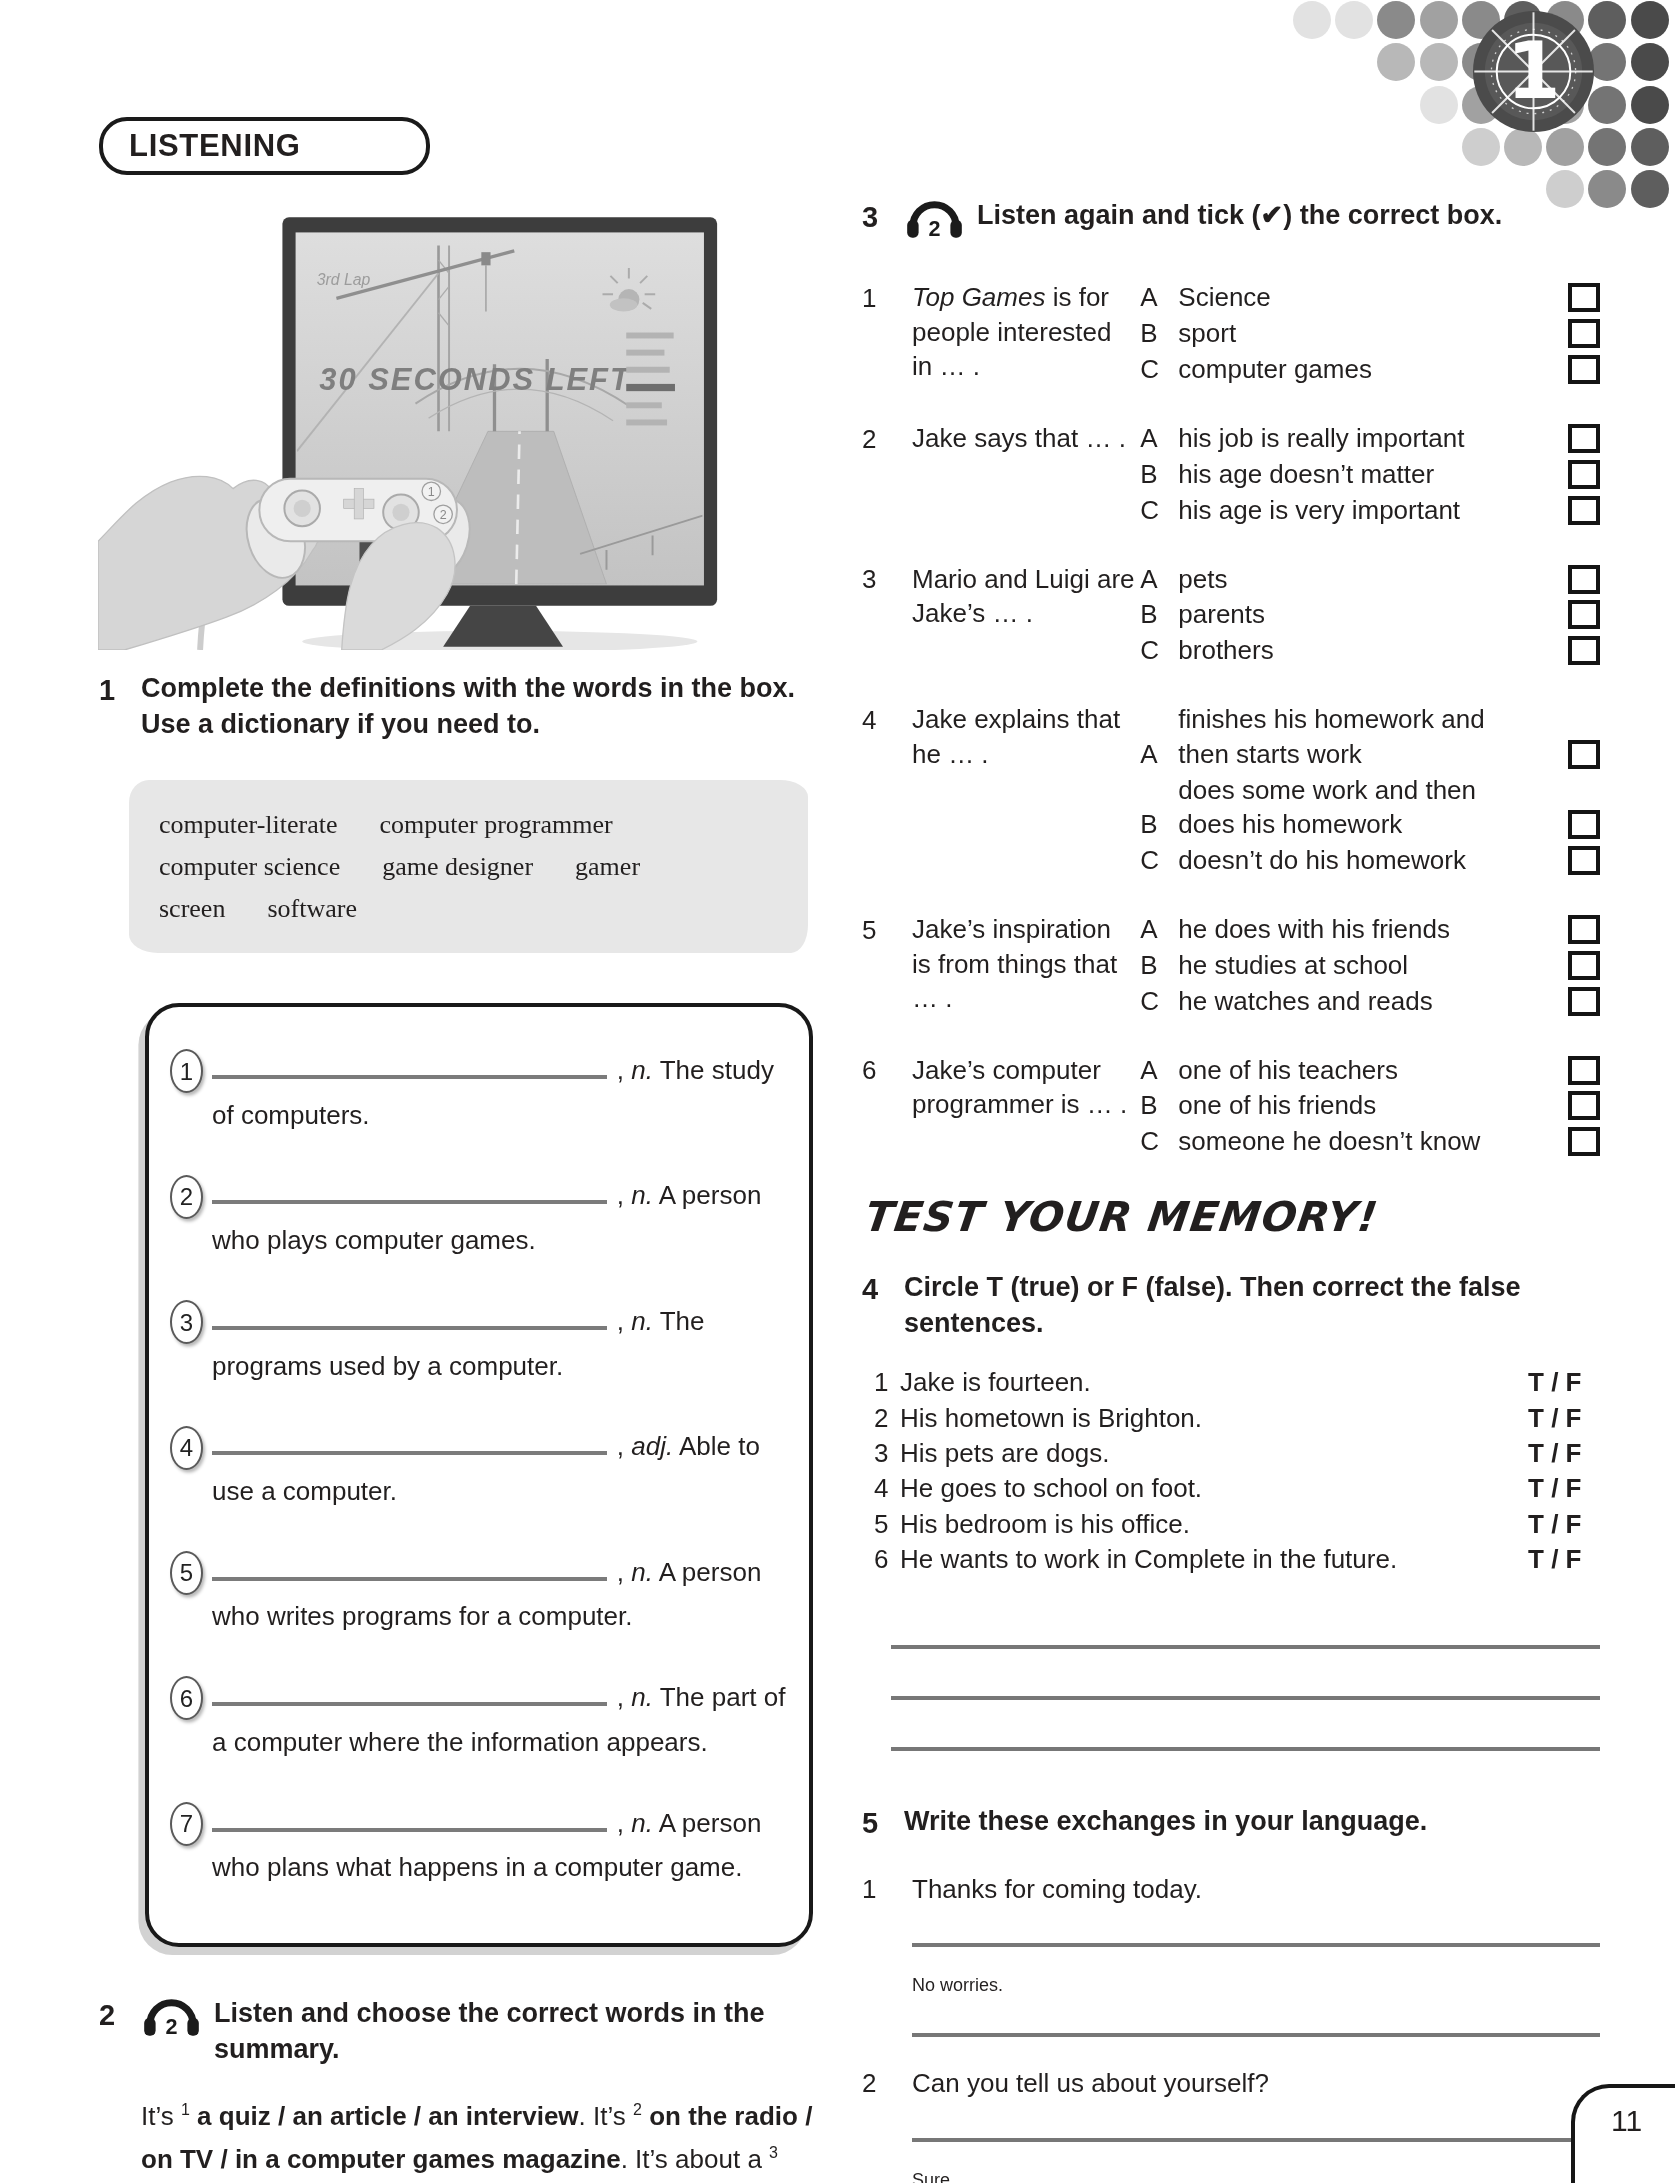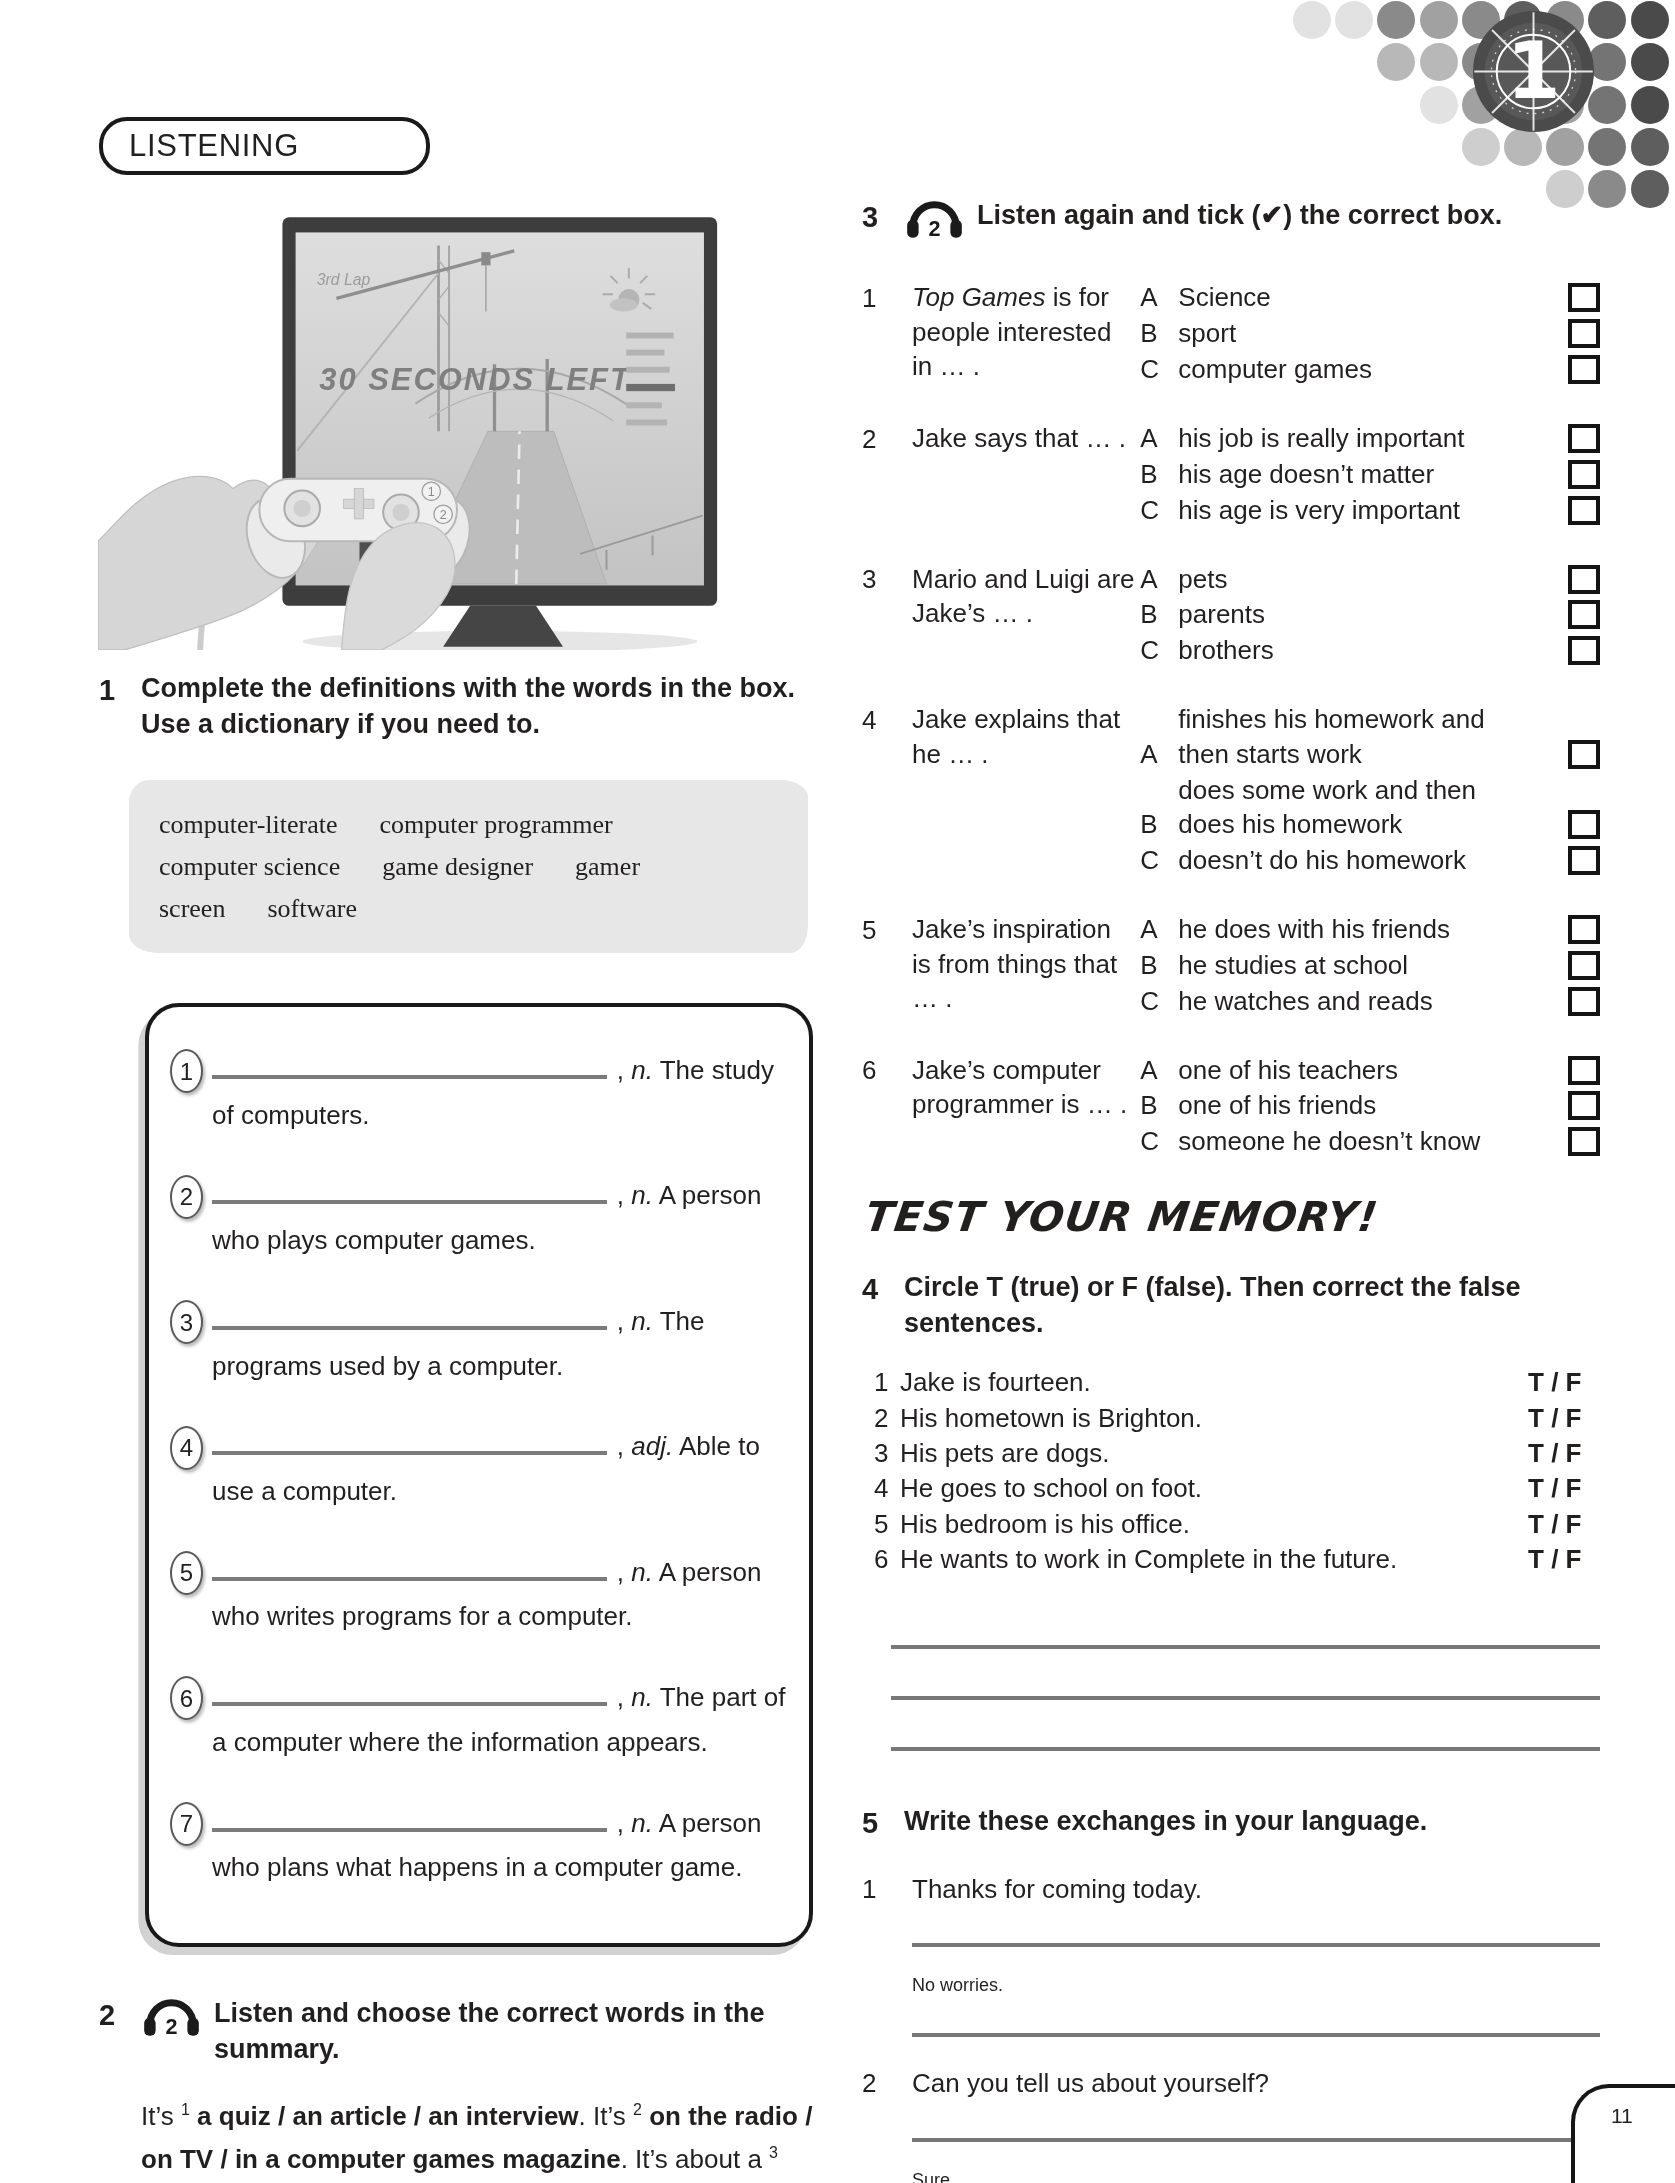--- a/index.html
+++ b/index.html
@@ -7,21 +7,21 @@
         font-family:"Liberation Sans",sans-serif;color:#221f1f;overflow:hidden;}
 
   
   #dots{position:absolute;top:0;right:0;width:428px;height:221px;}
   .dot{position:absolute;border-radius:50%;}
   #unit-circle{position:absolute;left:224px;top:9.2px;}
 
   
   .badge{position:absolute;left:99px;top:117px;width:297px;height:50px;
          border:4.6px solid #1a1a1a;border-radius:28px;display:flex;align-items:center;
-         padding-left:26px;font-size:31px;font-weight:normal;letter-spacing:0.7px;background:#fff;}
+         padding-left:26px;font-size:31px;font-weight:bold;letter-spacing:0.7px;background:#fff;}
 
   
   #photo{position:absolute;left:98px;top:212px;width:629px;height:438px;}
 
   
   #left-col{position:absolute;left:99px;top:671px;width:720px;}
   #right-col{position:absolute;left:862px;top:198px;width:738px;}
 
   .ex-header{display:flex;font-weight:bold;font-size:27px;line-height:1.32;}
   .ex-num{width:42px;flex:none;font-size:29px;}
@@ -82,21 +82,21 @@
   .x-prompt{display:flex;font-size:26px;line-height:1.33;margin-top:29px;}
   .x-num{width:50px;flex:none;}
   .x-text{flex:1;}
   .x-line{height:0;border-bottom:4px solid #777;margin:37px 0 0 50px;}
   .x-reply{margin:28px 0 0 50px;font-size:18px;}
 
   
   .page-corner{position:absolute;right:0;bottom:0;width:104px;height:99px;
                border-top:4px solid #161616;border-left:4px solid #161616;
                border-radius:38px 0 0 0;box-sizing:border-box;
-               padding:16px 0 0 36px;font-size:21px;background:#fff;}
+               padding:16px 0 0 36px;font-size:30px;background:#fff;}
 </style>
 </head>
 <body>
 
 <div id="page">
 
   <div id="dots">
       <div class="dot" style="left: 46px; top: 1.3px; width: 38px; height: 38px; background: rgb(226, 226, 226);"></div>
       <div class="dot" style="left: 88px; top: 1.3px; width: 38px; height: 38px; background: rgb(226, 226, 226);"></div>
       <div class="dot" style="left: 130px; top: 1.3px; width: 38px; height: 38px; background: rgb(138, 138, 138);"></div>

